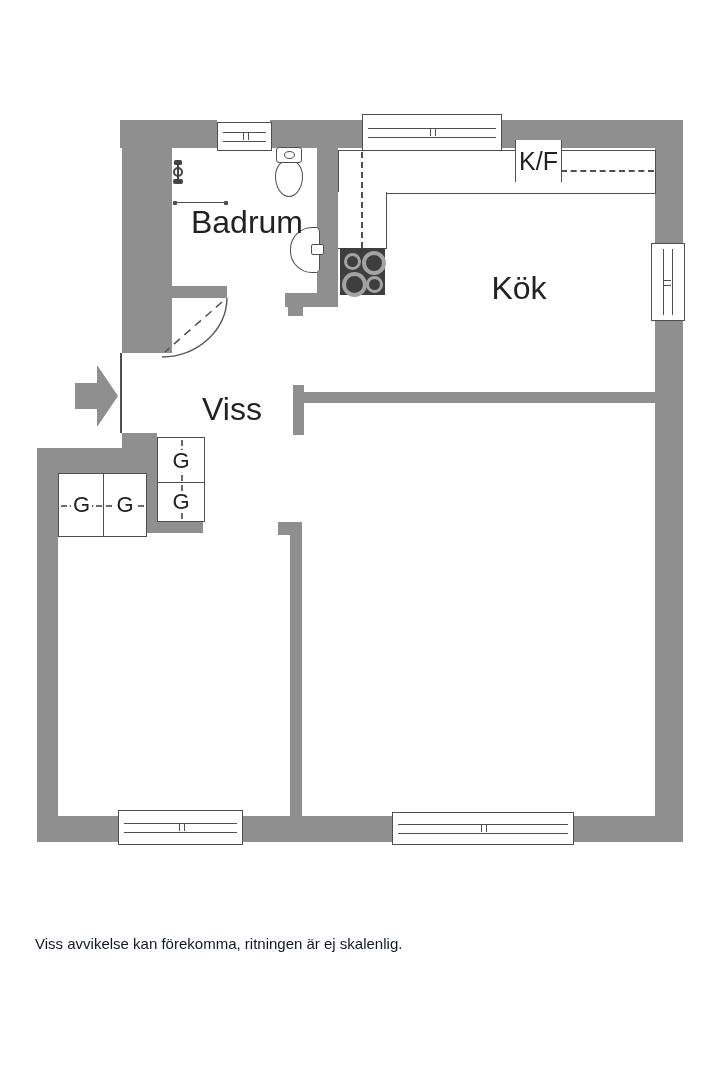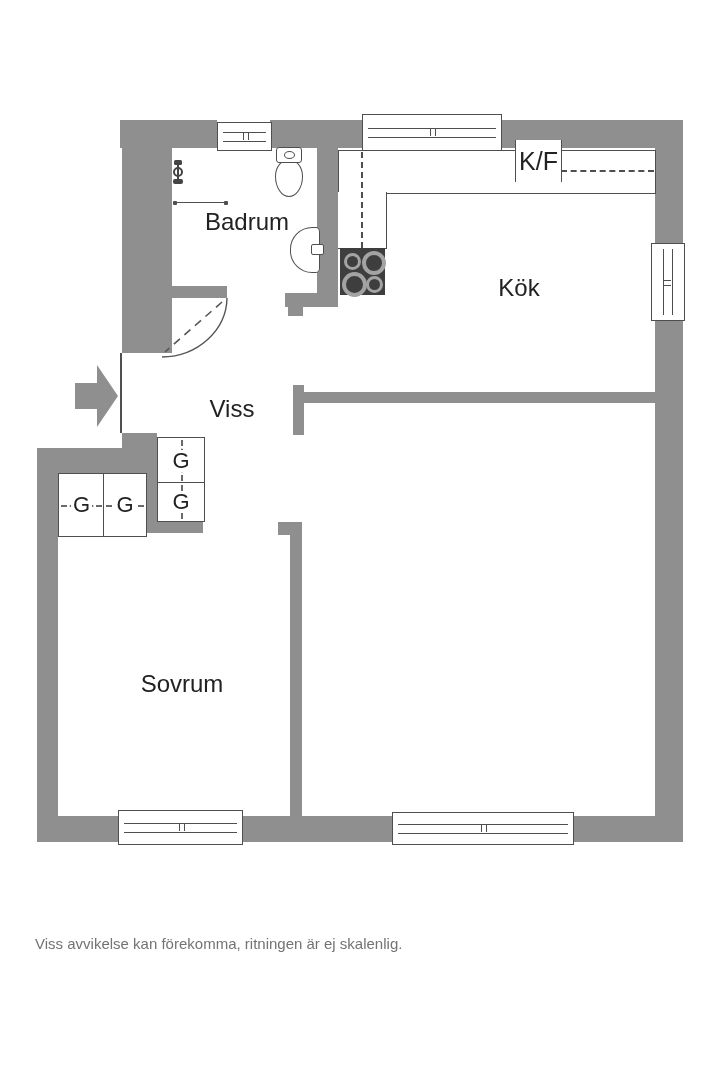--- a/index.html
+++ b/index.html
@@ -94,27 +94,27 @@
         align-items:center;justify-content:center;font-size:22px;color:var(--text);}
   .g1{left:157px;top:437px;width:46px;height:45px;}
   .g2{left:157px;top:482px;width:46px;height:38px;}
   .g3{left:58px;top:473px;width:45px;height:62px;}
   .g4{left:103px;top:473px;width:42px;height:62px;}
   .dashv{position:absolute;left:50%;top:2px;bottom:2px;width:0;border-left:2px dashed #6a6a6a;}
   .dashh{position:absolute;top:50%;left:2px;right:2px;height:0;border-top:2px dashed #6a6a6a;}
   .gbox span{position:relative;background:#fff;line-height:1;padding:0 2px;}
 
   
-  .lbl{position:absolute;transform:translate(-50%,-50%);font-size:24px;color:var(--text);white-space:nowrap;}
+  .lbl{position:absolute;transform:translate(-50%,-50%);font-size:32px;color:var(--text);white-space:nowrap;}
   .lbl-badrum{left:247px;top:222px;}
   .lbl-kok{left:519px;top:288px;}
   .lbl-hall{left:232px;top:409px;}
   .lbl-sovrum{left:182px;top:684px;}
   .lbl-vard{left:495px;top:610px;}
-  .disclaimer{position:absolute;left:35px;top:935px;font-size:15px;color:#737373;}
+  .disclaimer{position:absolute;left:35px;top:935px;font-size:15px;color:#0f172a;}
 </style>
 </head>
 <body>
 
 <div class="plan">
 
   <div class="wall w1"></div>
   <div class="wall w2"></div>
   <div class="wall w3"></div>
   <div class="wall w4"></div>
@@ -214,16 +214,15 @@
     <span>G</span>
   </div>
   <div class="gbox g4">
     <div class="dashh"></div>
     <span>G</span>
   </div>
 
   <div class="lbl lbl-badrum">Badrum</div>
   <div class="lbl lbl-kok">Kök</div>
   <div class="lbl lbl-hall">Viss</div>
-  <div class="lbl lbl-sovrum">Sovrum</div>
 
   <div class="disclaimer">Viss avvikelse kan förekomma, ritningen är ej skalenlig.</div>
 </div>
 
 </body></html>

